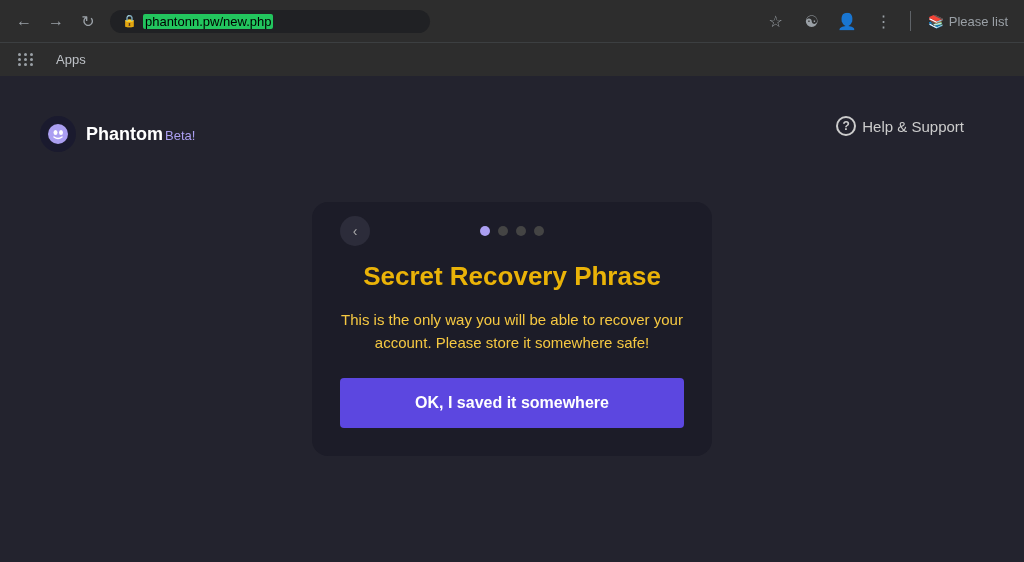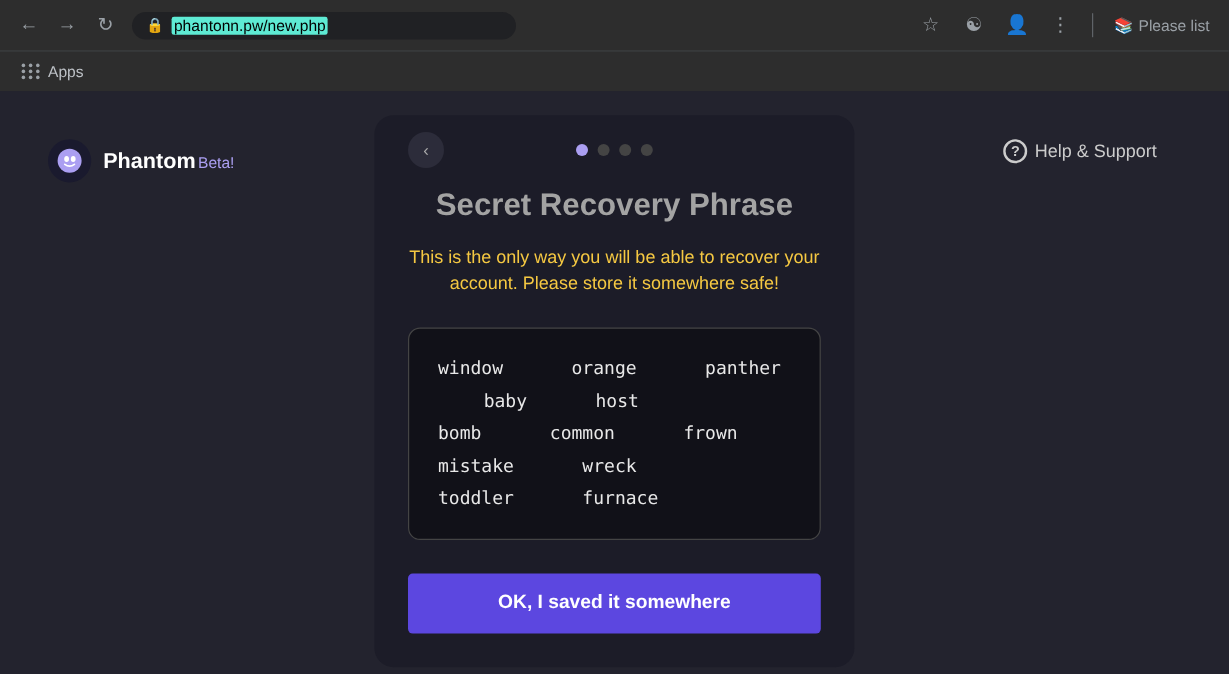--- a/index.html
+++ b/index.html
@@ -63,21 +63,21 @@
     }
 
     .address-bar .lock-icon {
       color: #9aa0a6;
       font-size: 12px;
     }
 
     .address-text {
       color: #e8eaed;
       font-size: 13px;
-      background: #5eead4;
+      background: #22c55e;
       color: #000;
       padding: 0 2px;
       border-radius: 2px;
     }
 
     .toolbar-right {
       display: flex;
       align-items: center;
       gap: 8px;
       margin-left: auto;
@@ -123,21 +123,21 @@
       height: 34px;
       display: flex;
       align-items: center;
       padding: 0 10px;
       border-top: 1px solid #3c3f41;
     }
 
     .apps-btn {
       display: flex;
       align-items: center;
-      gap: 6px;
+      gap: 22px;
       color: #bdc1c6;
       font-size: 13px;
       cursor: pointer;
       padding: 4px 8px;
       border-radius: 4px;
     }
 
     .apps-grid {
       display: grid;
       grid-template-columns: repeat(3, 4px);
@@ -150,21 +150,21 @@
       background: #9aa0a6;
       border-radius: 50%;
     }
 
     
     .page-content {
       background: #1a1a2e;
       width: 100%;
       height: calc(562px - 76px);
       display: flex;
-      align-items: flex-start;
+      align-items: center;
       justify-content: center;
       position: relative;
       background: #23232e;
     }
 
     
     .phantom-brand {
       position: absolute;
       left: 40px;
       top: 40px;
@@ -270,21 +270,21 @@
       background: #444;
     }
 
     .dot.active {
       background: #ab9ff2;
     }
 
     
     .card-title {
       text-align: center;
-      color: #a3a3a3;
+      color: #eab308;
       font-size: 26px;
       font-weight: 700;
       margin-bottom: 16px;
       line-height: 1.3;
     }
 
     .card-subtitle {
       text-align: center;
       color: #f5c842;
       font-size: 15px;
@@ -404,25 +404,18 @@
       </div>
     </div>
 
     
     <div class="card-title">Secret Recovery Phrase</div>
 
     
     <div class="card-subtitle">This is the only way you will be able to recover your account. Please store it somewhere safe!</div>
 
     
-    <div class="phrase-box">
-      <div class="phrase-text">
-        window &nbsp; orange &nbsp; panther &nbsp; baby &nbsp; host<br>
-        bomb &nbsp; common &nbsp; frown &nbsp; mistake &nbsp; wreck<br>
-        toddler &nbsp; furnace
-      </div>
-    </div>
 
     
     <button class="ok-btn">OK, I saved it somewhere</button>
   </div>
 
 </div>
 
 </body></html>

